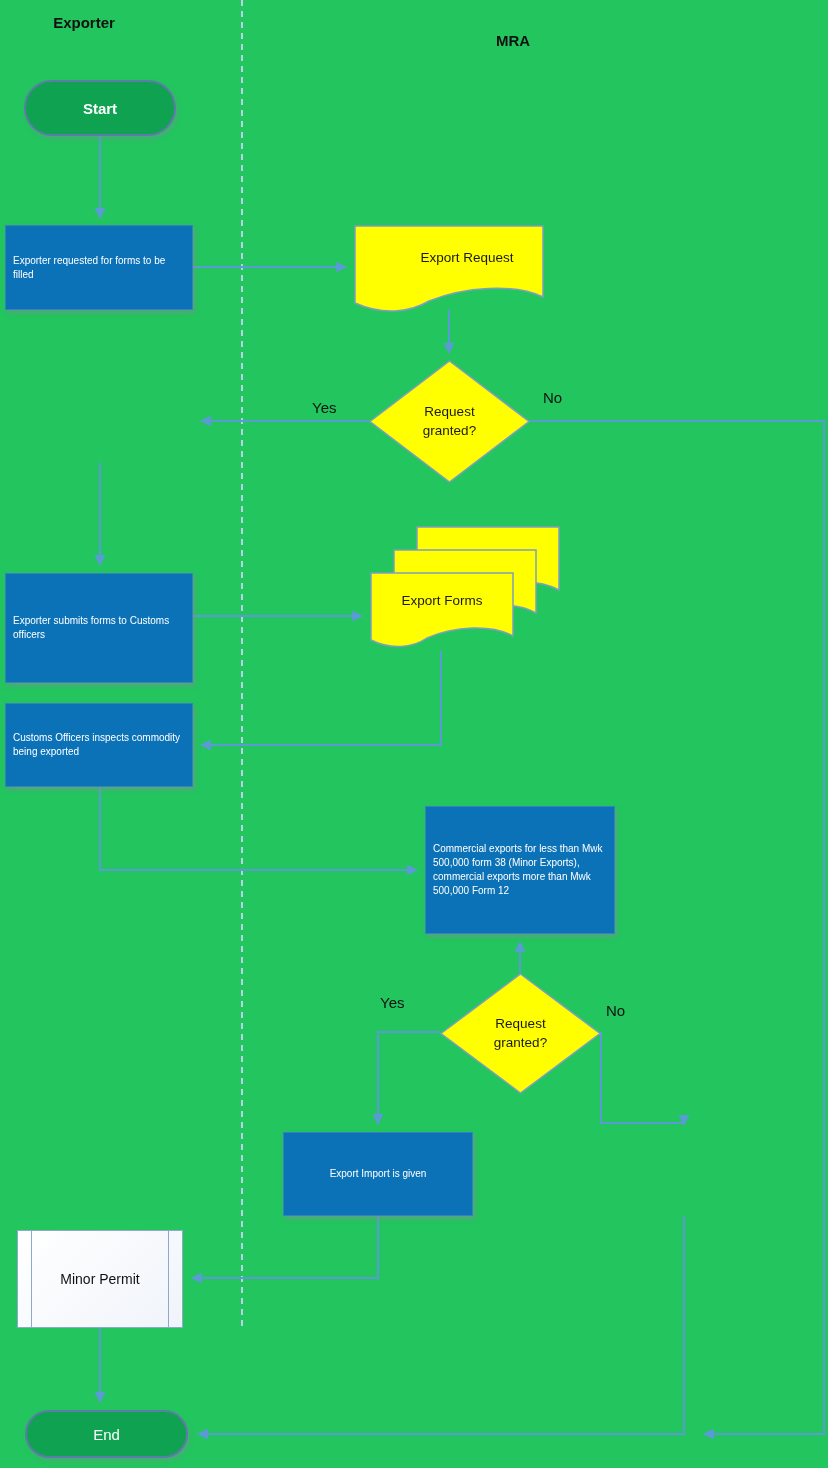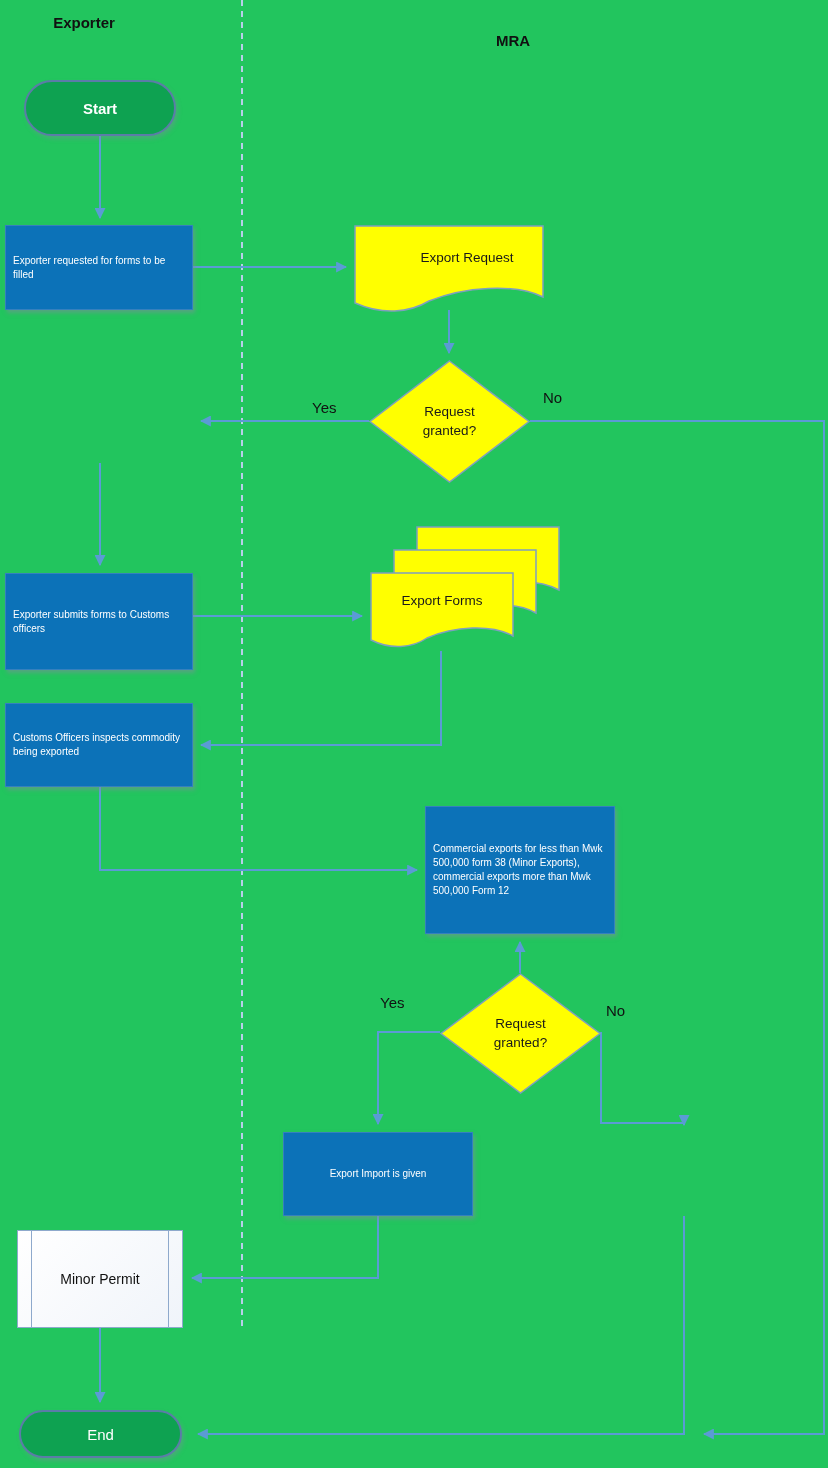--- a/index.html
+++ b/index.html
@@ -79,21 +79,21 @@
   </div>
 
   <div class="abs" style="left:369px;top:360px;width:161px;height:123px;">
     <svg class="shape-svg" width="161" height="123">
       <polygon points="80.5,1 160,61.5 80.5,122 1,61.5" fill="#FFFF00" stroke="#7F9FBE" stroke-width="1.5"></polygon>
     </svg>
     <div class="overlay-label" style="left:28px;top:0;width:105px;height:123px;">Request granted?</div>
   </div>
 
 
-  <div class="node process" style="left:5px;top:573px;width:188px;height:97px;">
+  <div class="node process" style="left:5px;top:573px;width:188px;height:110px;">
     <span>Exporter submits forms to Customs officers</span>
   </div>
 
   <div class="abs" style="left:370px;top:526px;width:192px;height:130px;">
     <svg class="shape-svg" width="144" height="86" style="left:46px;top:0;">
       <path d="M1 1 H143 V64 C122 52 84 54 57 66 C42 76 21 78 1 68 Z" fill="#FFFF00" stroke="#7F9FBE" stroke-width="1.5"></path>
     </svg>
     <svg class="shape-svg" width="144" height="86" style="left:23px;top:23px;">
       <path d="M1 1 H143 V64 C122 52 84 54 57 66 C42 76 21 78 1 68 Z" fill="#FFFF00" stroke="#7F9FBE" stroke-width="1.5"></path>
     </svg>
@@ -122,17 +122,17 @@
     <span>Export Import is given</span>
   </div>
 
 
   <div class="node predef" style="left:17px;top:1230px;width:166px;height:98px;">
     <div class="bar" style="left:13px;"></div>
     <div class="bar" style="right:13px;"></div>
     <span>Minor Permit</span>
   </div>
 
-  <div class="node terminator" style="left:19px;top:1410px;width:163px;height:48px;border-radius:24px;">
+  <div class="node terminator" style="left:25px;top:1410px;width:163px;height:48px;border-radius:24px;">
     <span>End</span>
   </div>
 
 </div>
 
 </body></html>

